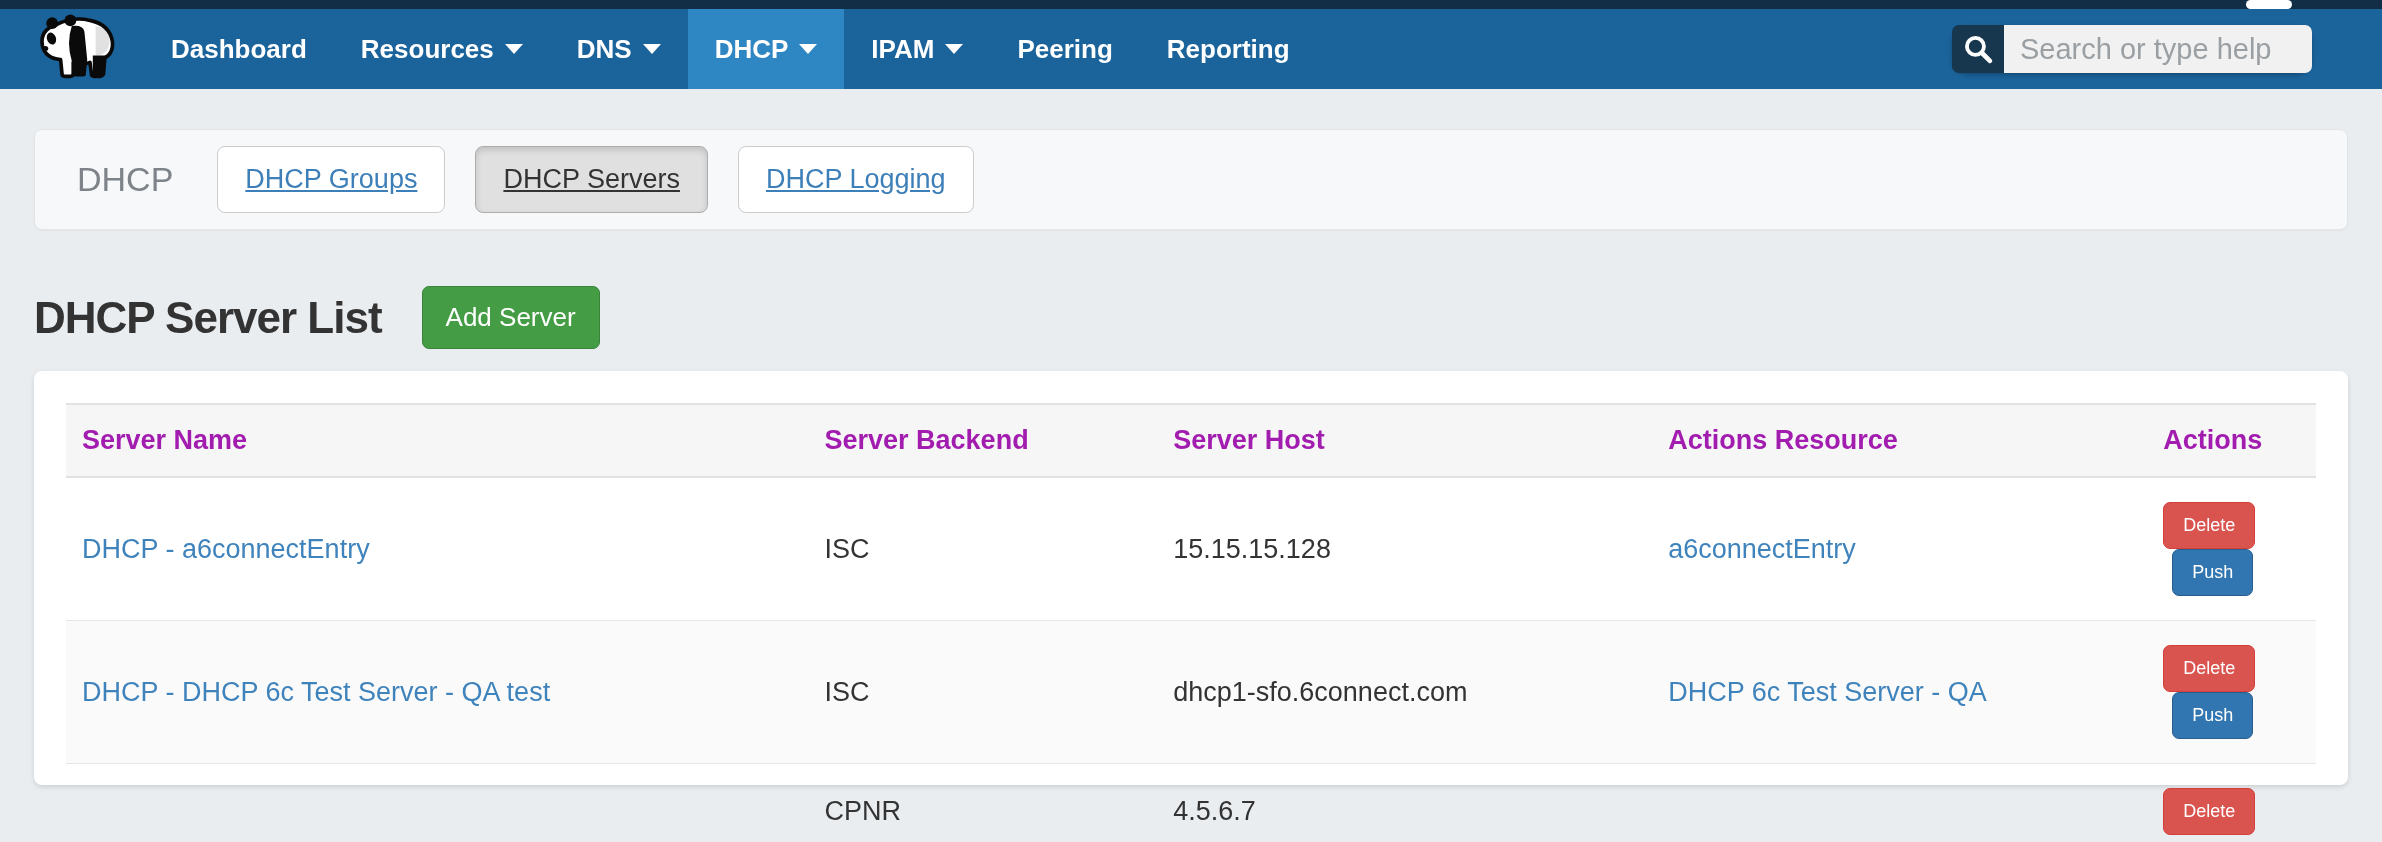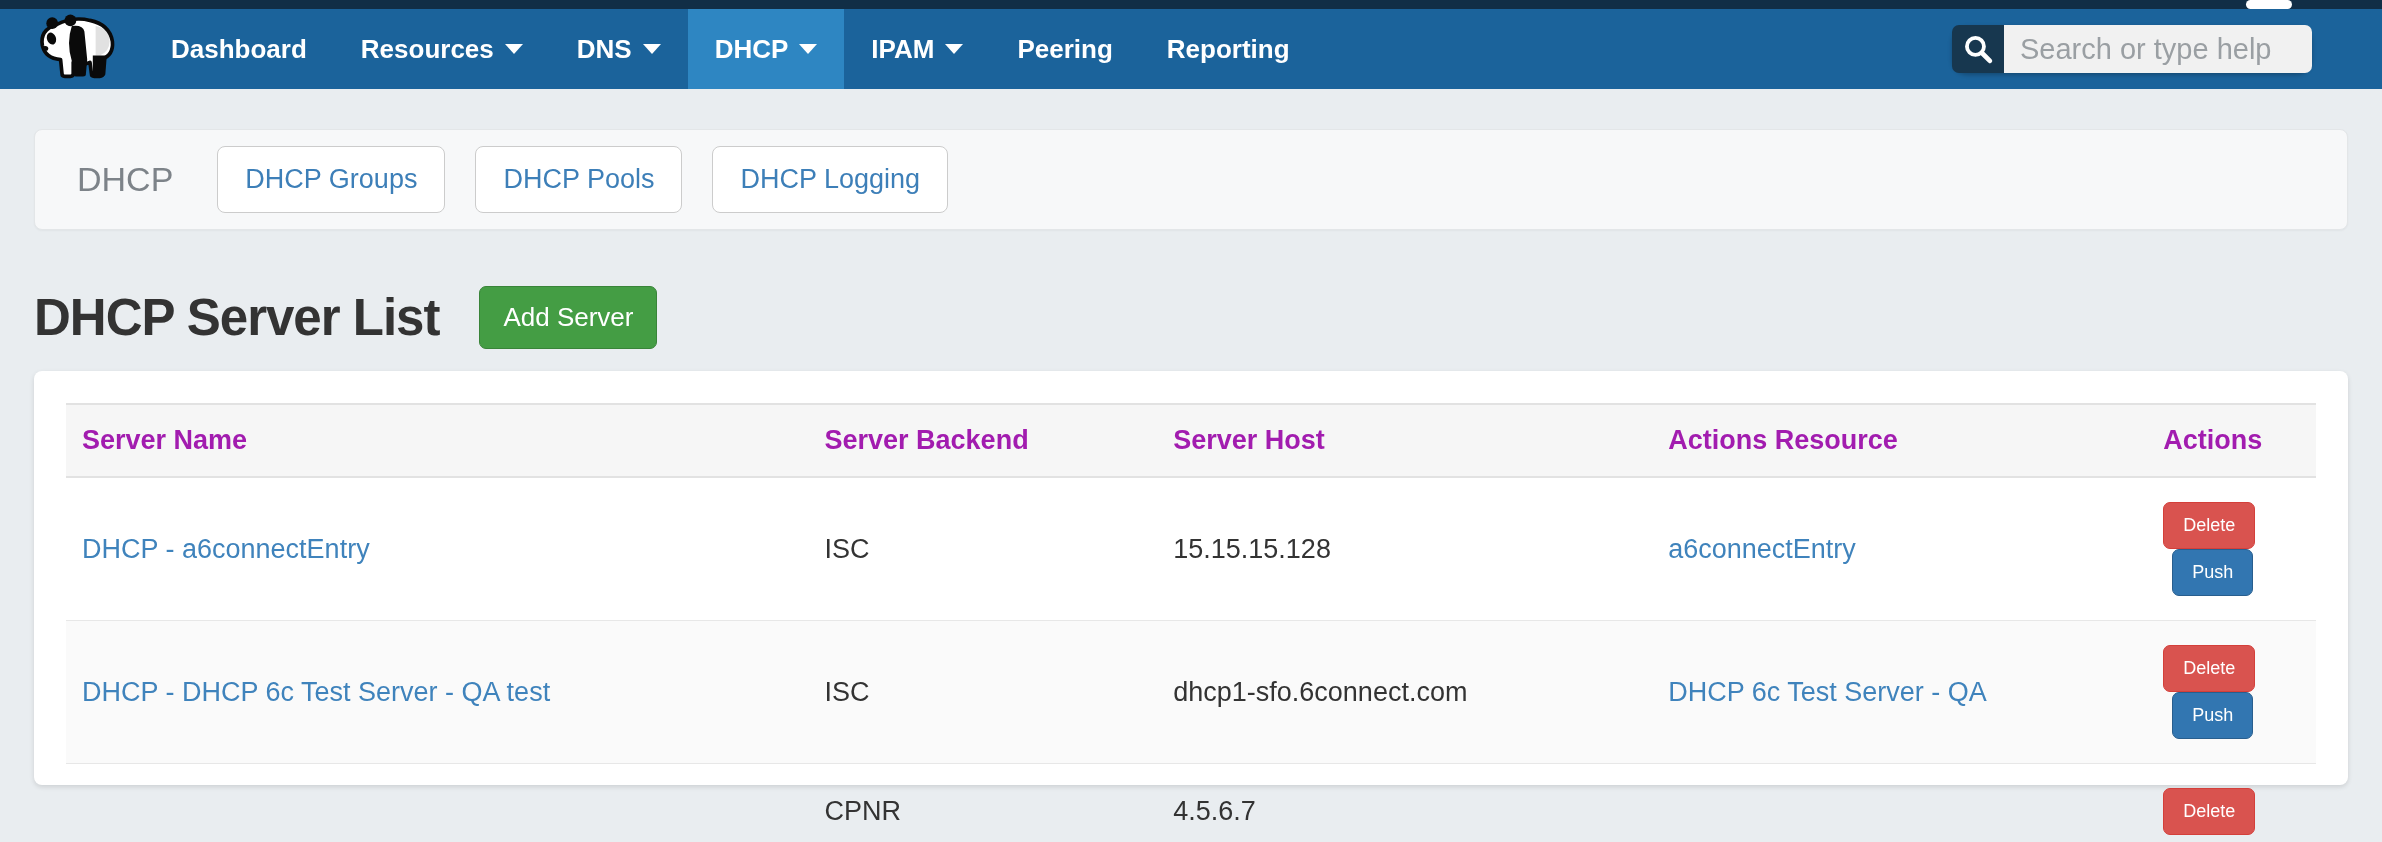--- a/index.html
+++ b/index.html
@@ -61,30 +61,30 @@
   .subnav {
     margin: 40px 34px 0 34px; height: 101px;
     background: #f7f8f9; border: 1px solid #e3e6e8; border-radius: 8px;
     display: flex; align-items: center; padding: 0 30px;
     box-shadow: 0 1px 2px rgba(0,0,0,.04);
   }
   .section-label { color: #7d8389; font-size: 34px; margin: 0 44px 0 12px; }
   .tab-btn {
     background: #ffffff; border: 1px solid #cccccc; border-radius: 8px;
     color: #3d7fb8; font-size: 27px; font-family: "Liberation Sans", sans-serif;
-    padding: 17px 27px; margin-right: 30px; cursor: pointer; white-space: nowrap;
+    padding: 17px 27px; margin-right: 30px; cursor: pointer; white-space: nowrap; text-decoration: underline;
   }
   .tab-btn.active {
     background: #e0e0e0; color: #333333; border-color: #adadad;
     box-shadow: inset 0 3px 6px rgba(0,0,0,.15);
   }
 
   
   .page-header { margin: 56px 34px 0 34px; display: flex; align-items: center; }
-  .page-title { margin: 0; font-size: 51px; font-weight: 700; color: #333333; letter-spacing: -1px; }
+  .page-title { margin: 0; font-size: 44px; font-weight: 700; color: #333333; letter-spacing: -1px; }
   .add-btn {
     margin-left: 40px; background: #449d44; border: 1px solid #398439;
     color: #ffffff; font-size: 26px; font-family: "Liberation Sans", sans-serif;
     border-radius: 7px; padding: 15px 23px; cursor: pointer; white-space: nowrap;
   }
 
   
   .card {
     margin: 22px 34px 0 34px; height: 414px;
     background: #ffffff; border-radius: 8px;
@@ -178,21 +178,21 @@
         </svg>
       </div>
       <input class="search-input" type="text" placeholder="Search or type help" style="">
     </div>
   </div>
 </div>
 
 <div class="subnav">
   <span class="section-label">DHCP</span>
   <button class="tab-btn">DHCP Groups</button>
-  <button class="tab-btn">DHCP Pools</button>
+  <button class="tab-btn active">DHCP Servers</button>
   <button class="tab-btn">DHCP Logging</button>
 </div>
 
 <div class="page-header">
   <h1 class="page-title">DHCP Server List</h1>
   <button class="add-btn">Add Server</button>
 </div>
 
 <div class="card">
   <table class="server-table">

